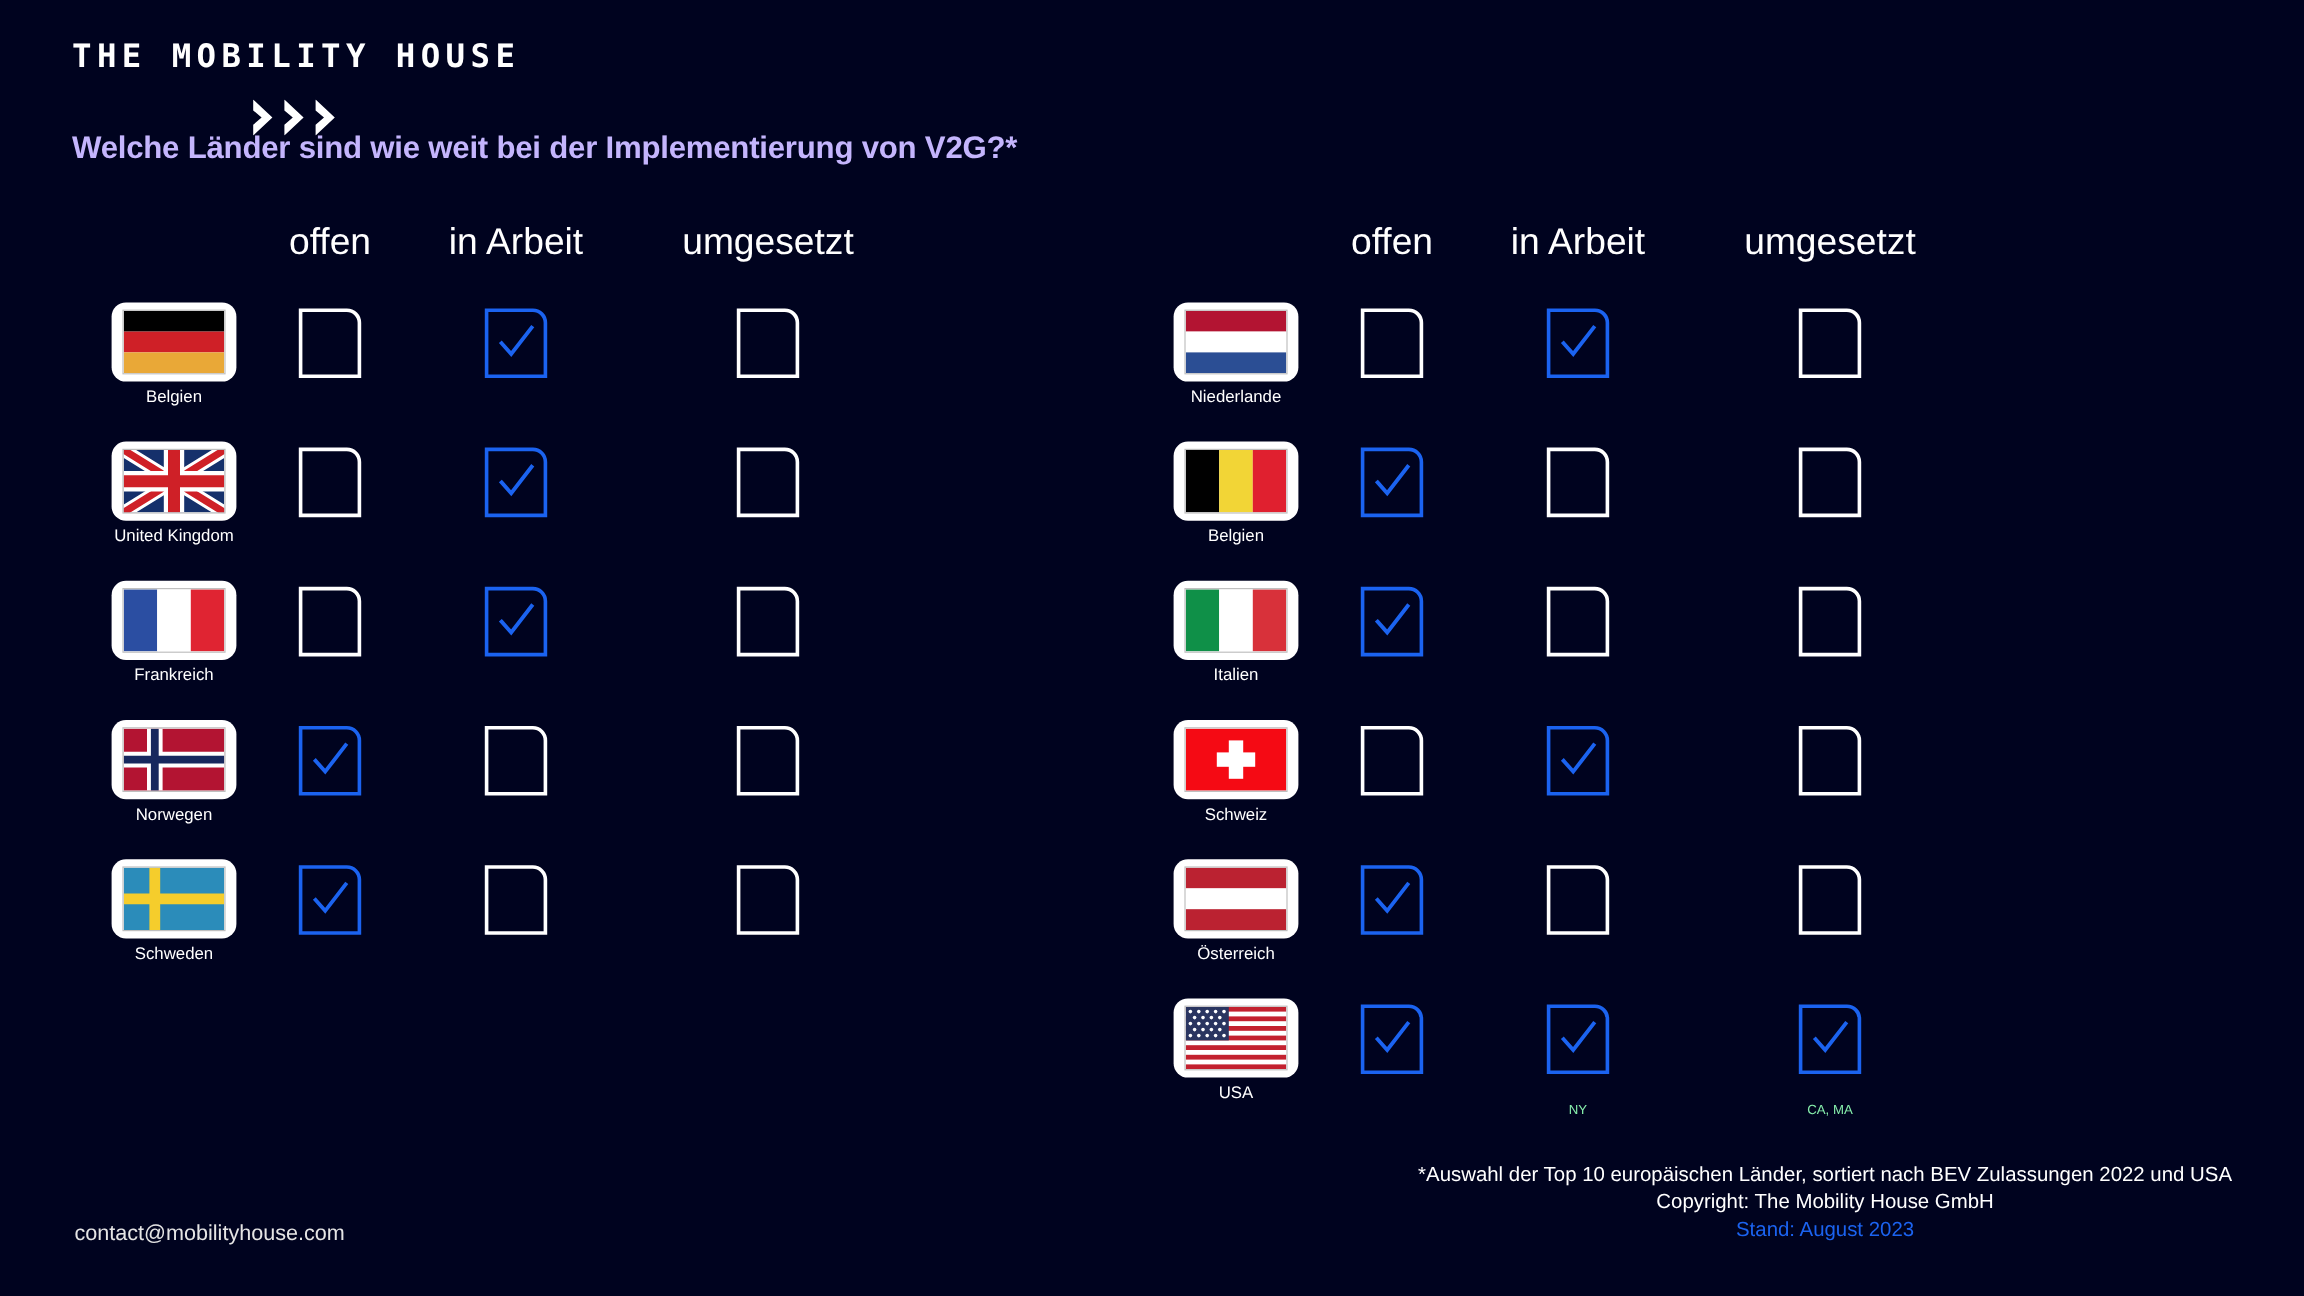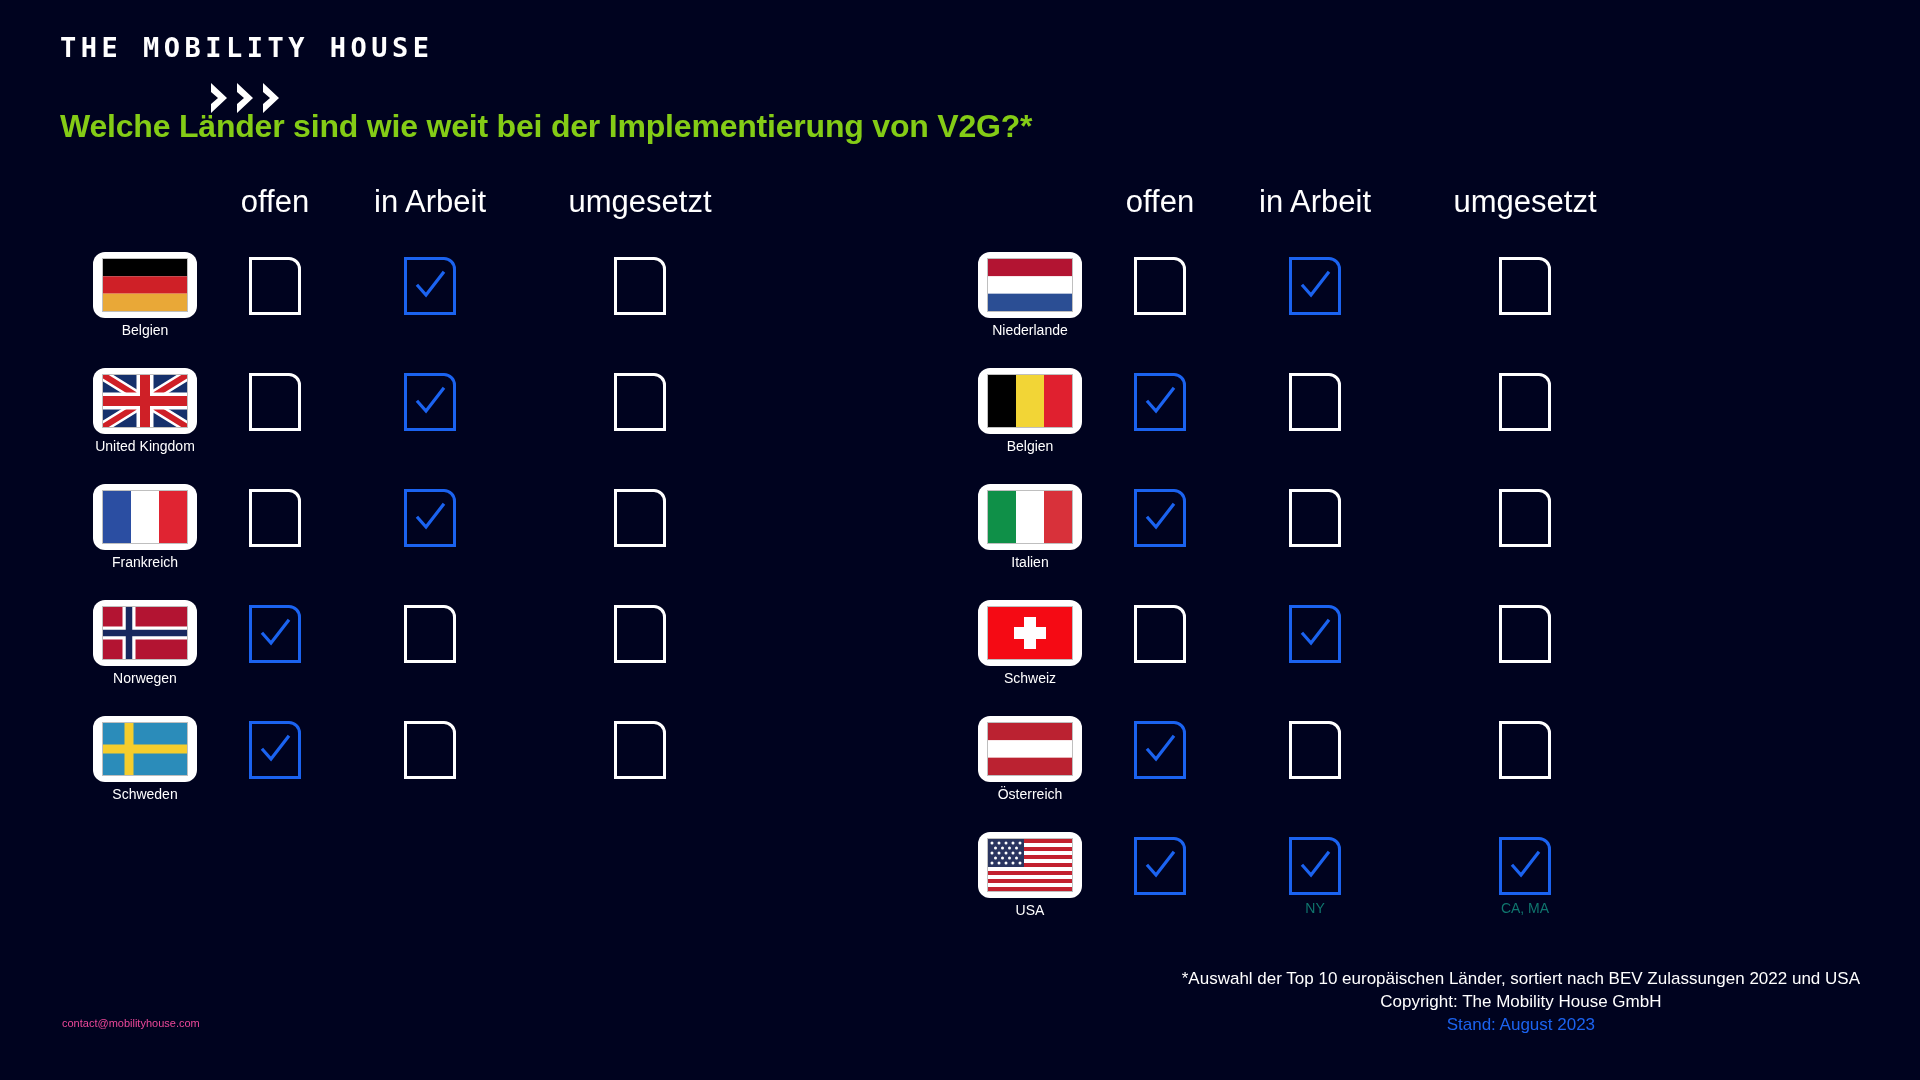--- a/index.html
+++ b/index.html
@@ -37,23 +37,23 @@
     white-space: nowrap;
   }
   .logo-chevrons { display: flex; align-items: center; gap: 2px; }
   .logo-chevrons svg { display: block; }
 
   
   .page-title {
     position: absolute;
     left: 60px;
     top: 108px;
-    font-size: 32px;
+    font-size: 26px;
     font-weight: 700;
-    color: #84cc16;
+    color: #c4b5fd;
     letter-spacing: -0.2px;
     white-space: nowrap;
   }
 
   
   .board { position: absolute; left: 0; top: 0; width: 1537px; height: 1080px; }
 
   .block { position: absolute; top: 186px; }
   .block.left  { left: 60px;  width: 830px; }
   .block.right { left: 945px; width: 830px; }
@@ -134,23 +134,23 @@
     display: flex;
     align-items: center;
     justify-content: center;
     position: relative;
   }
   .checkbox.checked { border-color: #1b63f0; }
   .checkbox .tick { display: none; }
   .checkbox.checked .tick { display: block; }
   .checkbox .tick svg { display: block; }
   .cb-sublabel {
-    margin-top: 6px;
-    font-size: 14px;
-    color: #0f766e;
+    margin-top: 24px;
+    font-size: 11px;
+    color: #86efac;
     white-space: nowrap;
     height: 16px;
     line-height: 1.1;
   }
 
   
   .footer-note {
     position: absolute;
     right: 60px;
     top: 968px;
@@ -158,22 +158,22 @@
     font-size: 17px;
     line-height: 1.35;
     color: #ffffff;
   }
   .footer-note .stand { color: #1b63f0; }
 
   .contact-link {
     position: absolute;
     left: 62px;
     top: 1017px;
-    font-size: 11px;
-    color: #ec4899;
+    font-size: 18px;
+    color: #e5e5e5;
     text-decoration: none;
   }
 </style>
 </head>
 <body>
 
 <div class="logo-row">
   <div class="logo-wordmark">THE MOBILITY HOUSE</div>
   <div class="logo-chevrons">
     <svg width="24" height="30" viewBox="0 0 24 30" aria-hidden="true">

